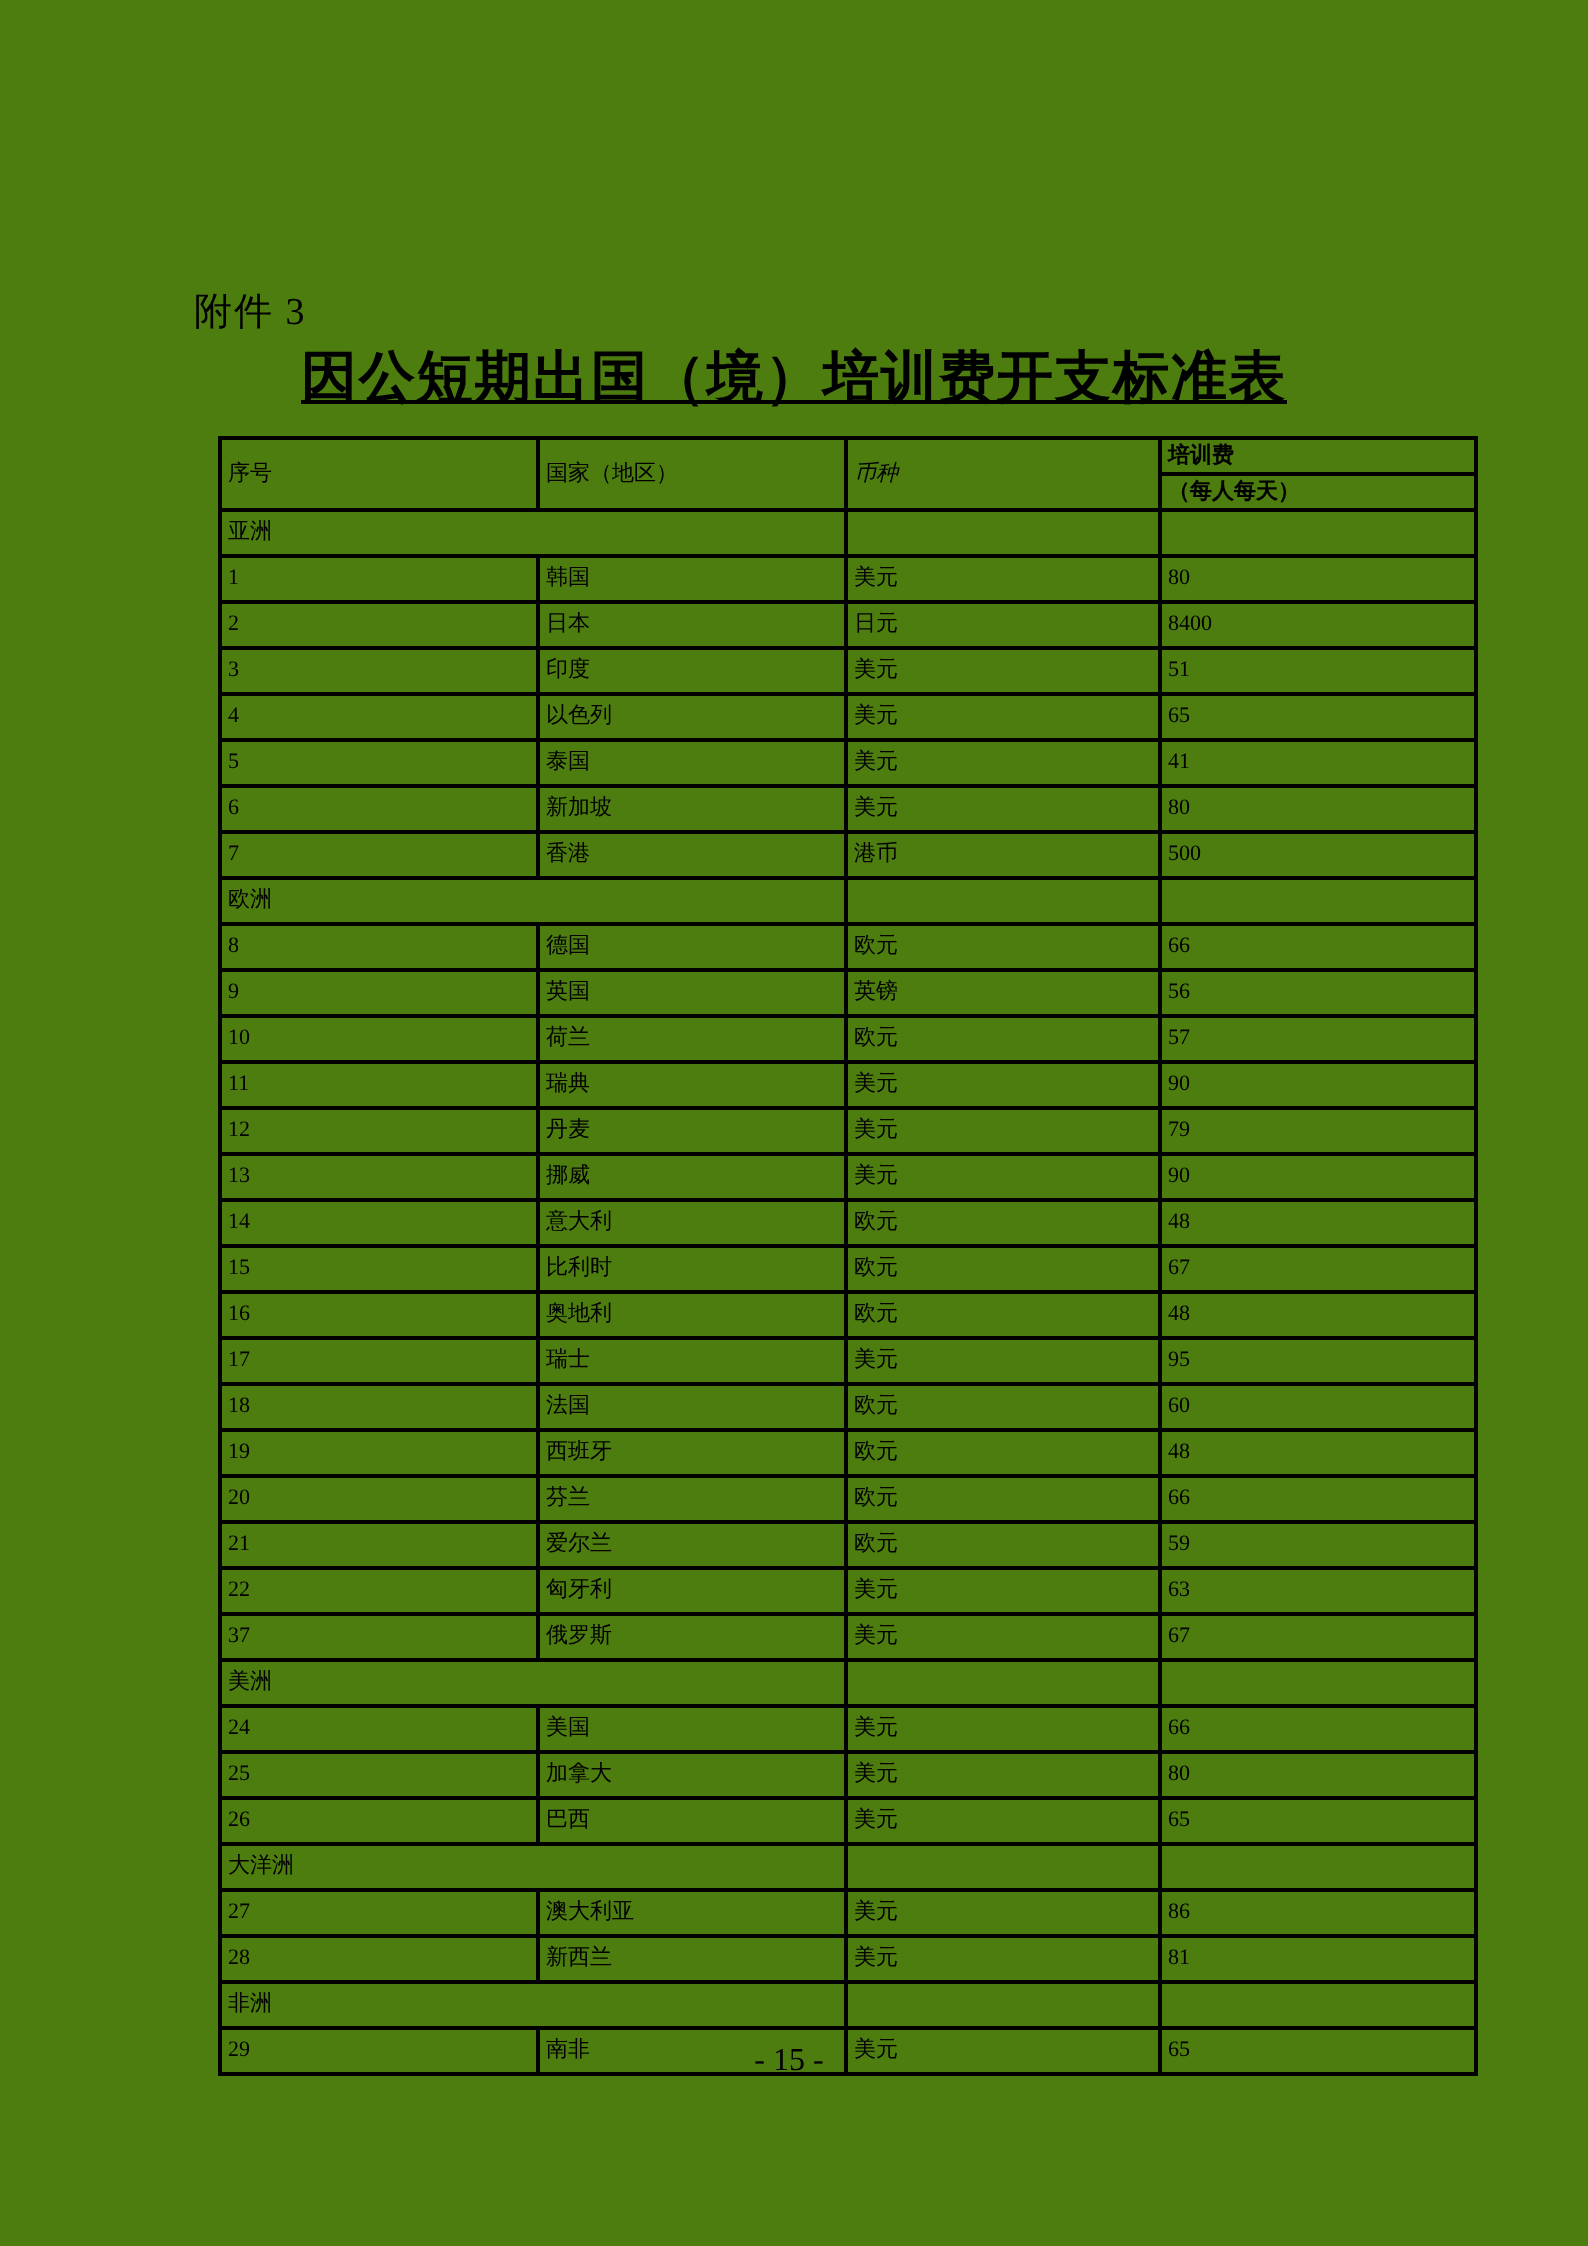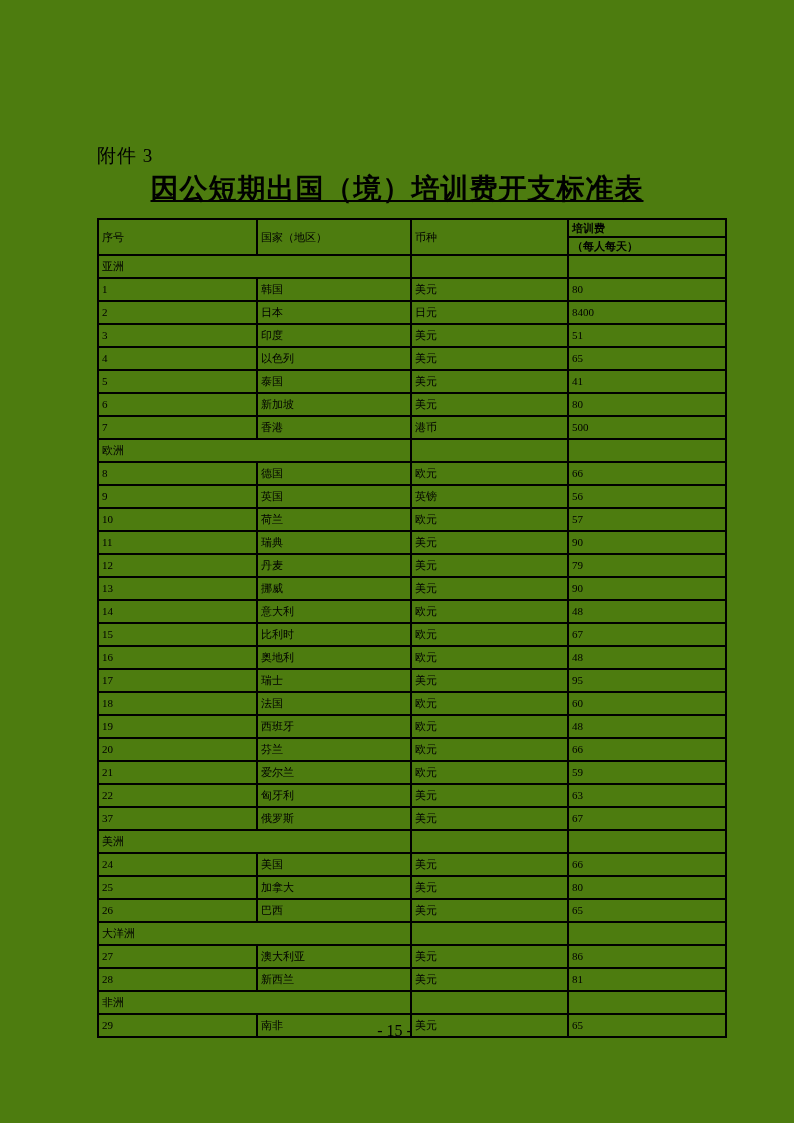--- a/index.html
+++ b/index.html
@@ -26,21 +26,21 @@
     top: 170px;
     width: 100%;
     text-align: center;
     font-size: 28px;
     font-weight: bold;
     letter-spacing: 1px;
     text-decoration: underline;
   }
   table.std-table {
     position: absolute;
-    left: 97px;
+    left: 109px;
     top: 218px;
     width: 596px;
     border-collapse: collapse;
     table-layout: fixed;
   }
   table.std-table td {
     border: 2px solid #000;
     font-size: 11px;
     line-height: 1.15;
     padding: 1px 3px;
@@ -48,21 +48,21 @@
     vertical-align: middle;
     text-align: left;
     overflow: hidden;
     white-space: nowrap;
   }
   table.std-table thead td {
     height: 14px;
   }
   .col-no   { width: 151px; }
   .col-ctry { width: 146px; }
-  .col-cur  { width: 149px; }
+  .col-cur  { width: 149px; font-style: italic; }
   .col-fee  { width: 150px; font-weight: bold; }
   .page-number {
     position: absolute;
     top: 1022px;
     left: 97px;
     width: 595px;
     text-align: center;
     font-size: 16px;
   }
 </style>

